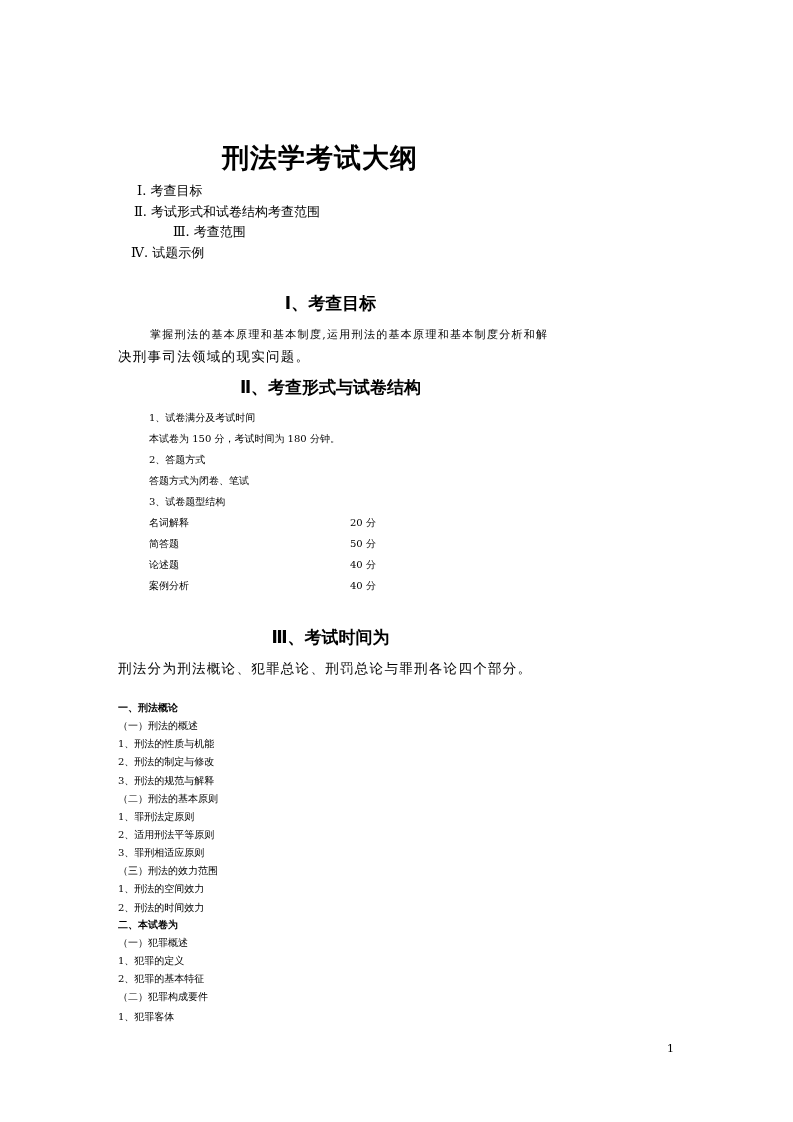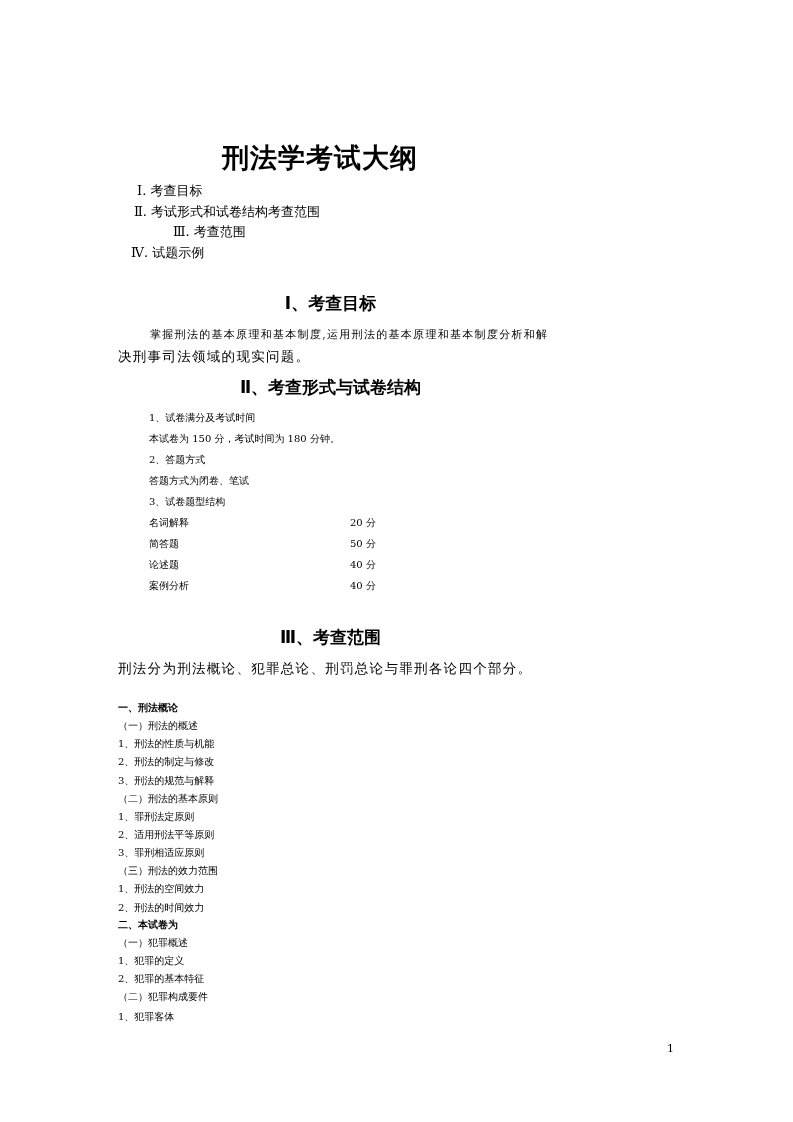--- a/index.html
+++ b/index.html
@@ -41,21 +41,21 @@
     <div class="abs line" style="left:149px;top:513px;">名词解释</div>
     <div class="abs line score" style="top:513px;">20 分</div>
     <div class="abs line" style="left:149px;top:534px;">简答题</div>
     <div class="abs line score" style="top:534px;">50 分</div>
     <div class="abs line" style="left:149px;top:555px;">论述题</div>
     <div class="abs line score" style="top:555px;">40 分</div>
     <div class="abs line" style="left:149px;top:576px;">案例分析</div>
     <div class="abs line score" style="top:576px;">40 分</div>
   </div>
 
-  <div class="abs h2" style="top:626px;">Ⅲ、考查范围</div>
+  <div class="abs h2" style="top:626px;">Ⅲ、考试时间为</div>
   <div class="abs line" style="left:118px;top:658px;font-size:13.5px;letter-spacing:1.3px;">刑法分为刑法概论、犯罪总论、刑罚总论与罪刑各论四个部分。</div>
 
   <div>
     <div class="abs line bold" style="left:118px;top:698px;">一、刑法概论</div>
     <div class="abs line" style="left:118px;top:716px;">（一）刑法的概述</div>
     <div class="abs line" style="left:118px;top:734px;">1、刑法的性质与机能</div>
     <div class="abs line" style="left:118px;top:752px;">2、刑法的制定与修改</div>
     <div class="abs line" style="left:118px;top:771px;">3、刑法的规范与解释</div>
     <div class="abs line" style="left:118px;top:789px;">（二）刑法的基本原则</div>
     <div class="abs line" style="left:118px;top:807px;">1、罪刑法定原则</div>

